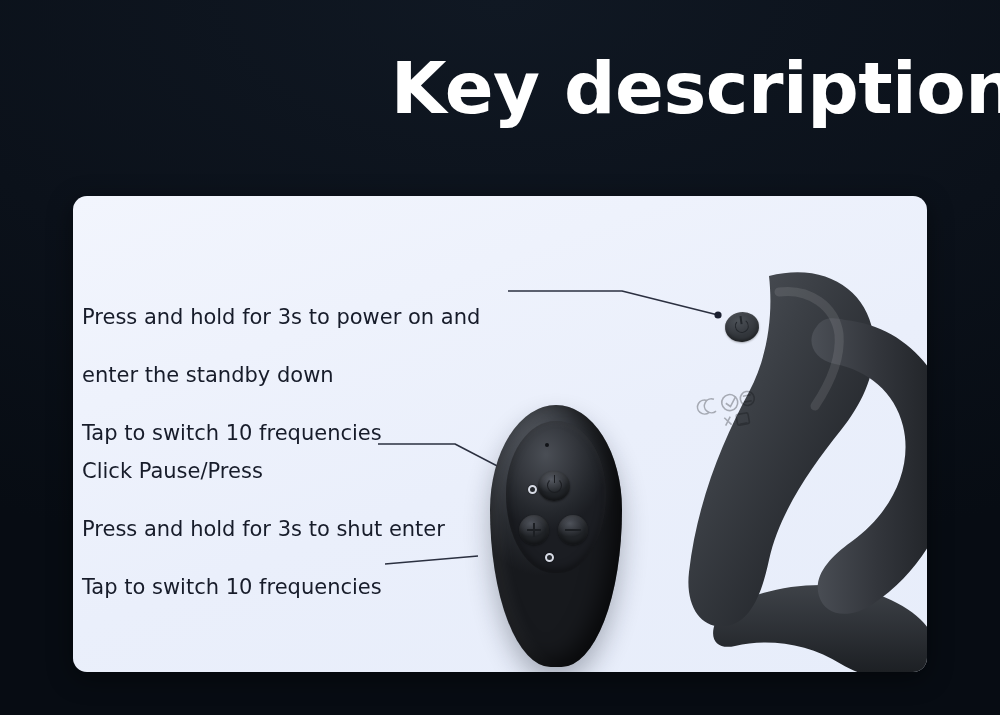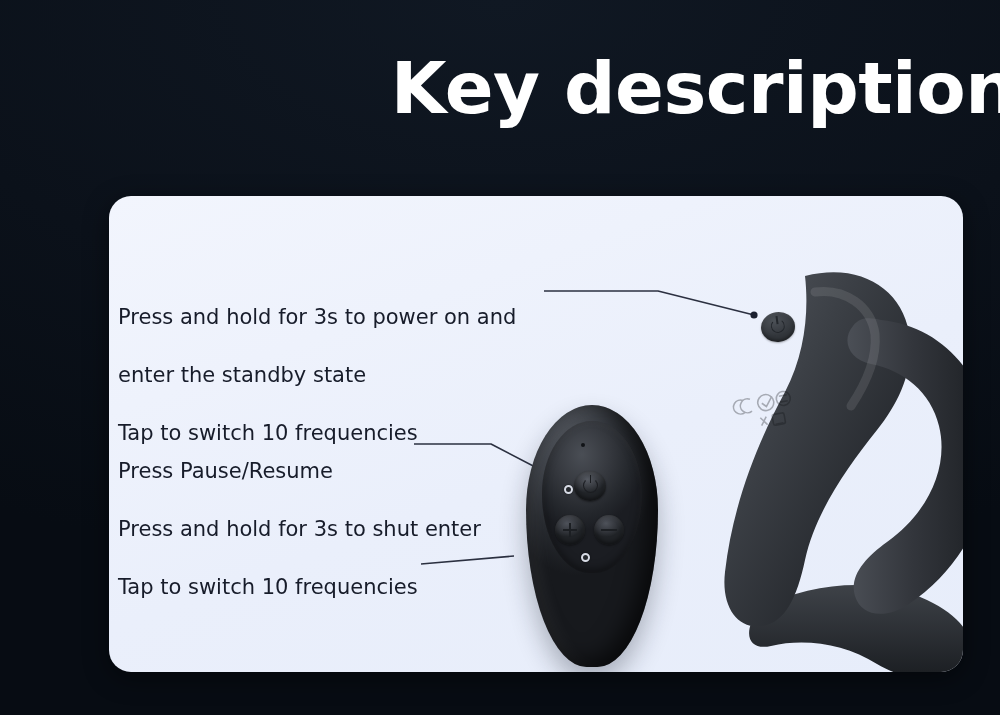--- a/index.html
+++ b/index.html
@@ -32,24 +32,23 @@
     line-height:1.0;
     font-family:"DejaVu Sans","Liberation Sans",sans-serif;
   }
 
   
   .card {
     position:absolute;
     left:73px; top:196px;
     width:854px; height:476px;
     background:linear-gradient(160deg,#f2f5fd 0%, #eaeffb 55%, #e7edfa 100%);
-    border-radius:22px;
+    border-radius:14px;
     overflow:hidden;
     box-shadow:0 6px 26px rgba(0,0,0,.45);
-    margin-left:36px;
   }
 
   
   .note {
     position:absolute;
     color:#171c2a;
     font-size:21px;
     line-height:29px;
     white-space:pre-line;
     font-family:"DejaVu Sans","Liberation Sans",sans-serif;
@@ -178,26 +177,26 @@
 <body>
 
 <div class="page">
 
   <div class="title">Key description</div>
 
   <div class="card">
 
     <div class="note" id="note-power">
       <span class="ln">Press and hold for 3s to power on and</span>
-      <span class="ln">enter the standby state</span>
+      <span class="ln">enter the standby down</span>
       <span class="ln">Tap to switch 10 frequencies</span>
     </div>
 
     <div class="note" id="note-pause">
-      <span class="ln">Press Pause/Resume</span>
+      <span class="ln">Click Pause/Press</span>
       <span class="ln">Press and hold for 3s to shut enter</span>
     </div>
 
     <div class="note" id="note-freq">
       <span class="ln">Tap to switch 10 frequencies</span>
     </div>
 
     <svg class="leaders" viewBox="0 0 854 476">
       <g stroke="#2b3040" stroke-width="1.6" fill="none" stroke-linejoin="round">
         <path d="M435 95 H549 L645 119"></path>

